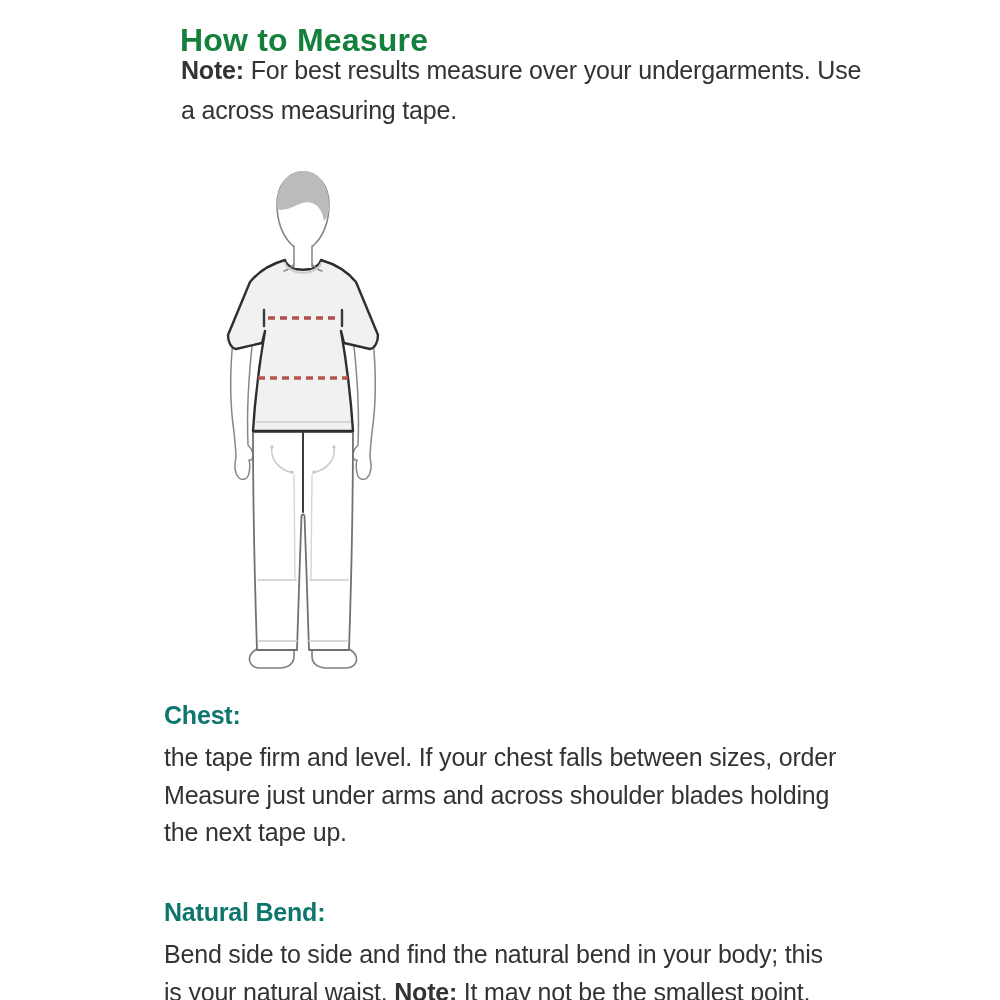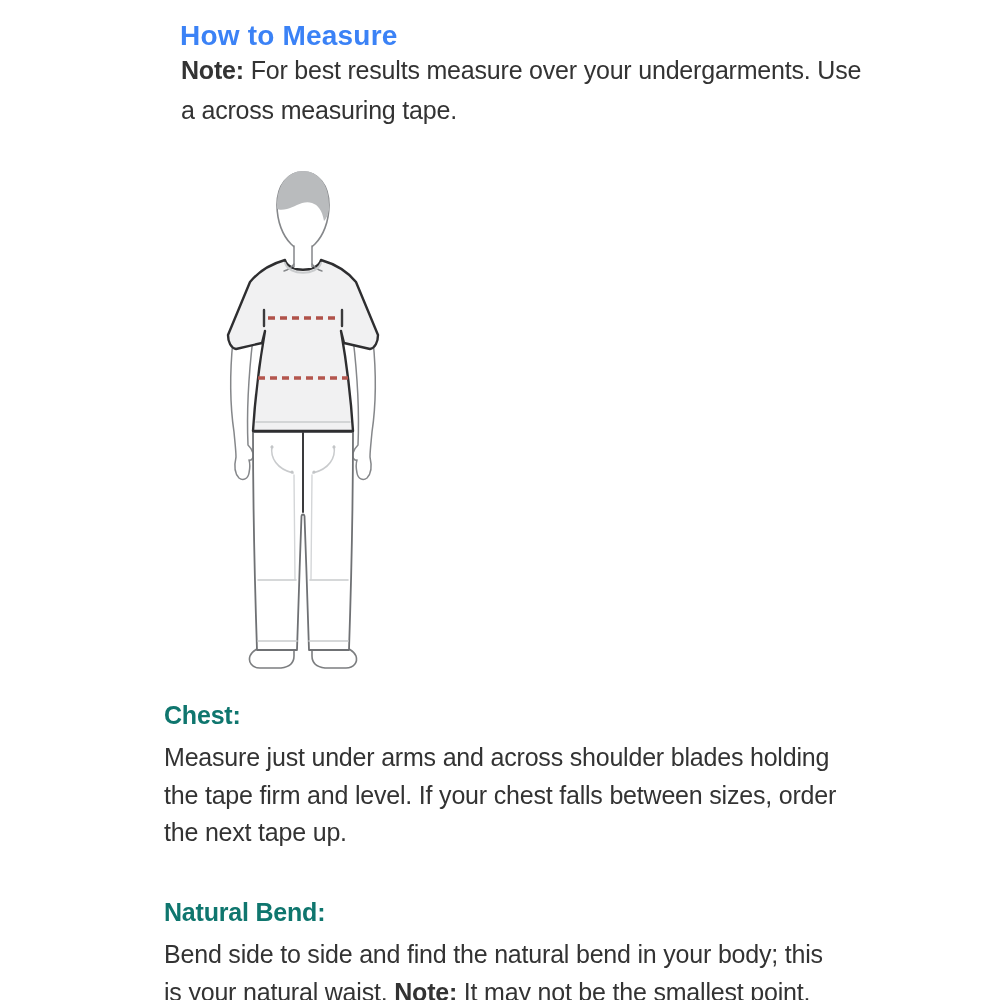--- a/index.html
+++ b/index.html
@@ -3,21 +3,21 @@
 <meta charset="utf-8">
 <style>
   html,body{margin:0;padding:0;}
   body{
     width:1000px;height:1000px;background:#ffffff;position:relative;overflow:hidden;
     font-family:"Liberation Sans", sans-serif;color:#333333;
     -webkit-font-smoothing:antialiased;
   }
   .page-title{
     position:absolute;left:180px;top:1px;
-    font-size:28px;font-weight:700;letter-spacing:.2px;color:#3b82f6;
+    font-size:32px;font-weight:700;letter-spacing:.2px;color:#15803d;
   }
   .note-block{
     position:absolute;left:181px;top:50px;width:740px;
     font-size:25px;line-height:40px;letter-spacing:-.2px;
   }
   .note-label{font-weight:700;font-style:normal;}
   .note-text{}
   .figure-wrap{position:absolute;left:203px;top:160px;width:200px;height:520px;}
   .section{
     position:absolute;left:164px;width:760px;
@@ -93,22 +93,22 @@
       <path d="M65 158 L136 158" stroke-width="3.4" stroke-dasharray="7 5" stroke-linecap="butt" stroke="#b0524a"></path>
     </g>
     <g>
       <path d="M55 218 L145 218" stroke-width="3.4" stroke-dasharray="7 5" stroke-linecap="butt" stroke="#b4564e"></path>
     </g>
   </svg>
 </div>
 
 <div class="section section-chest">
   <h2 class="section-heading">Chest:</h2>
+  <p>the tape firm and level. If your chest falls between sizes, order</p>
   <p>Measure just under arms and across shoulder blades holding</p>
-  <p>the tape firm and level. If your chest falls between sizes, order</p>
   <p>the next tape up.</p>
 </div>
 
 <div class="section section-waist">
   <h2 class="section-heading">Natural Bend:</h2>
   <p>Bend side to side and find the natural bend in your body; this</p>
   <p><span>is your natural waist. </span><span class="inline-note-label">Note:</span><span> It may not be the smallest point.</span></p>
 </div>
 
 </body></html>

